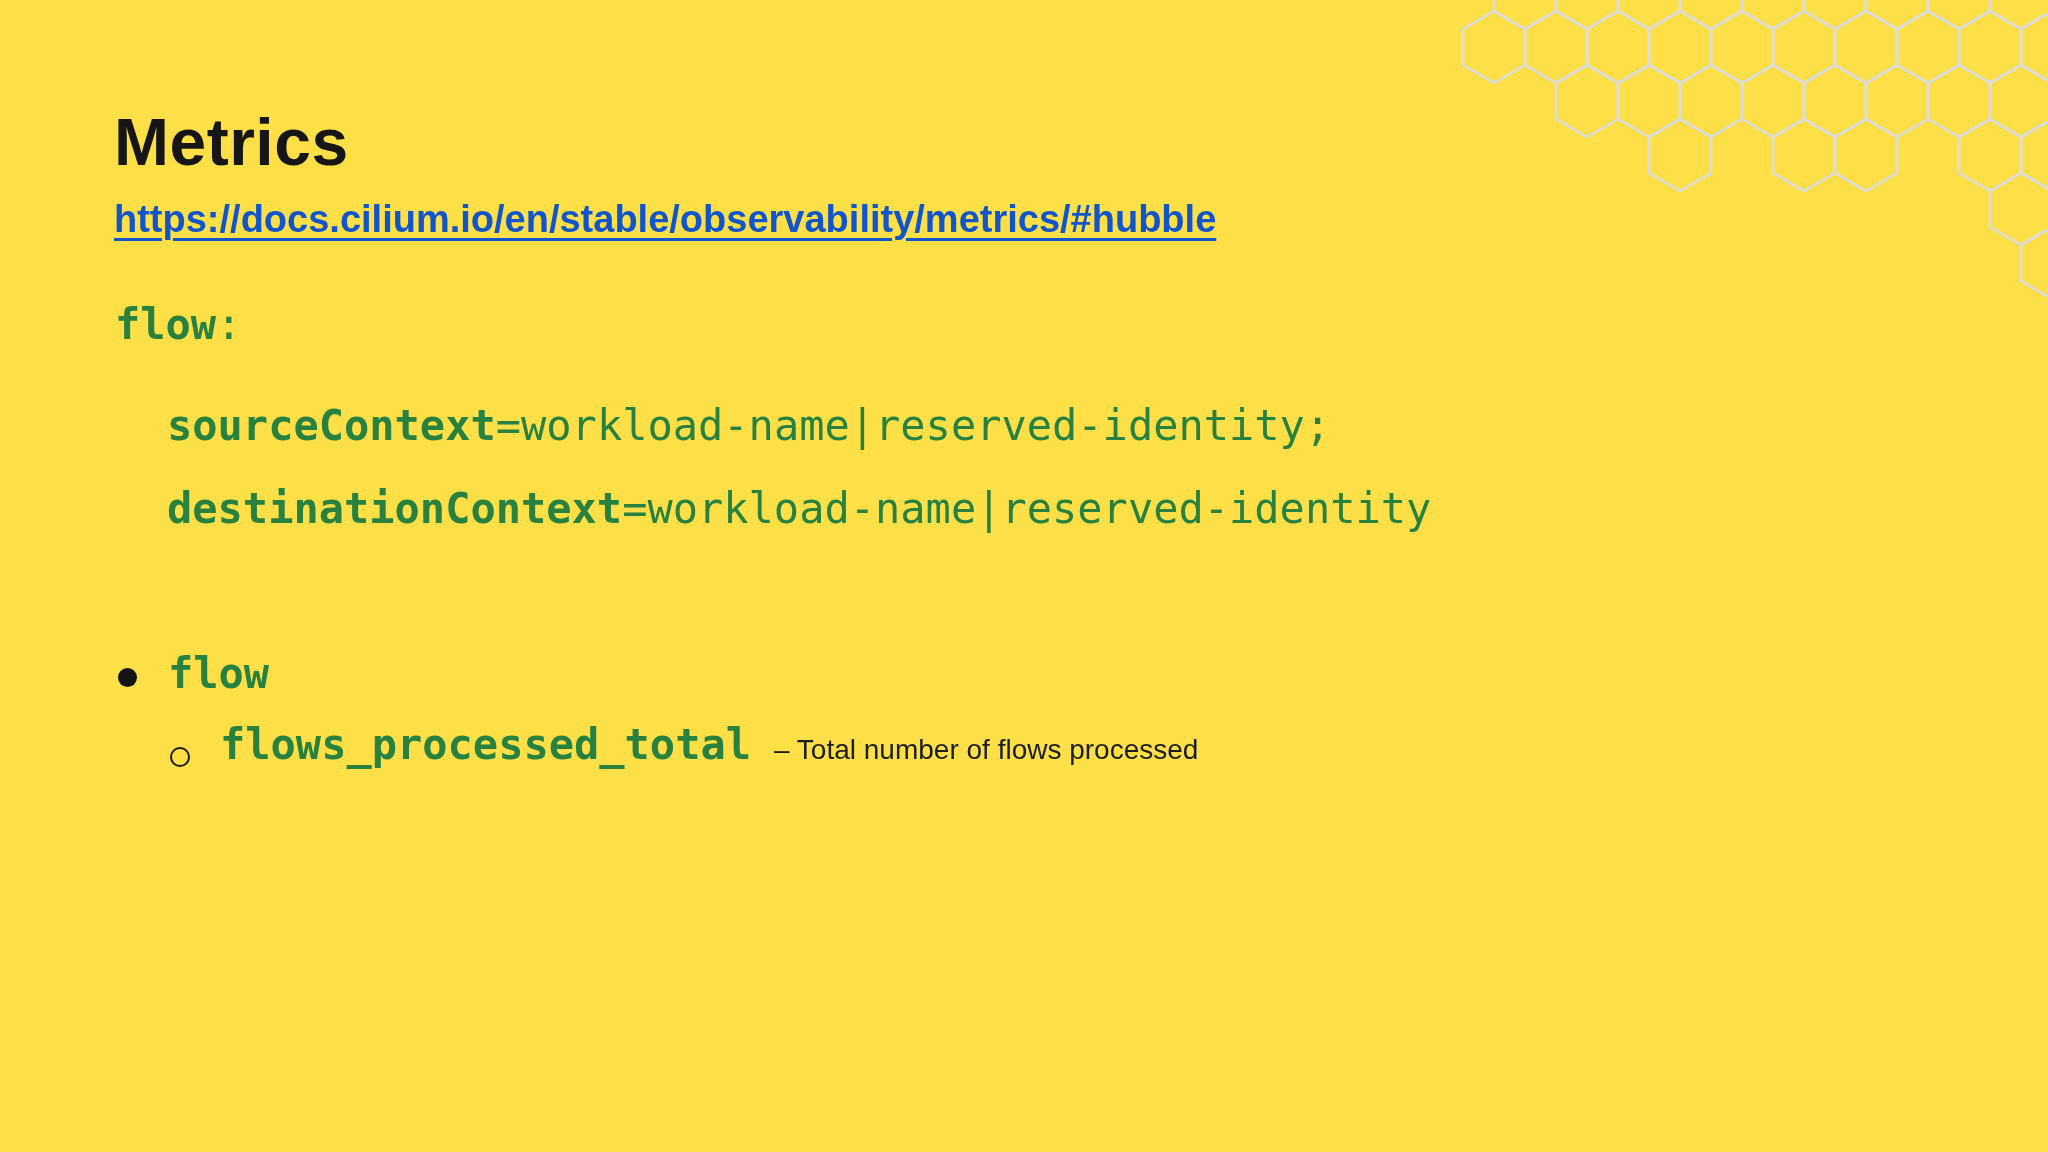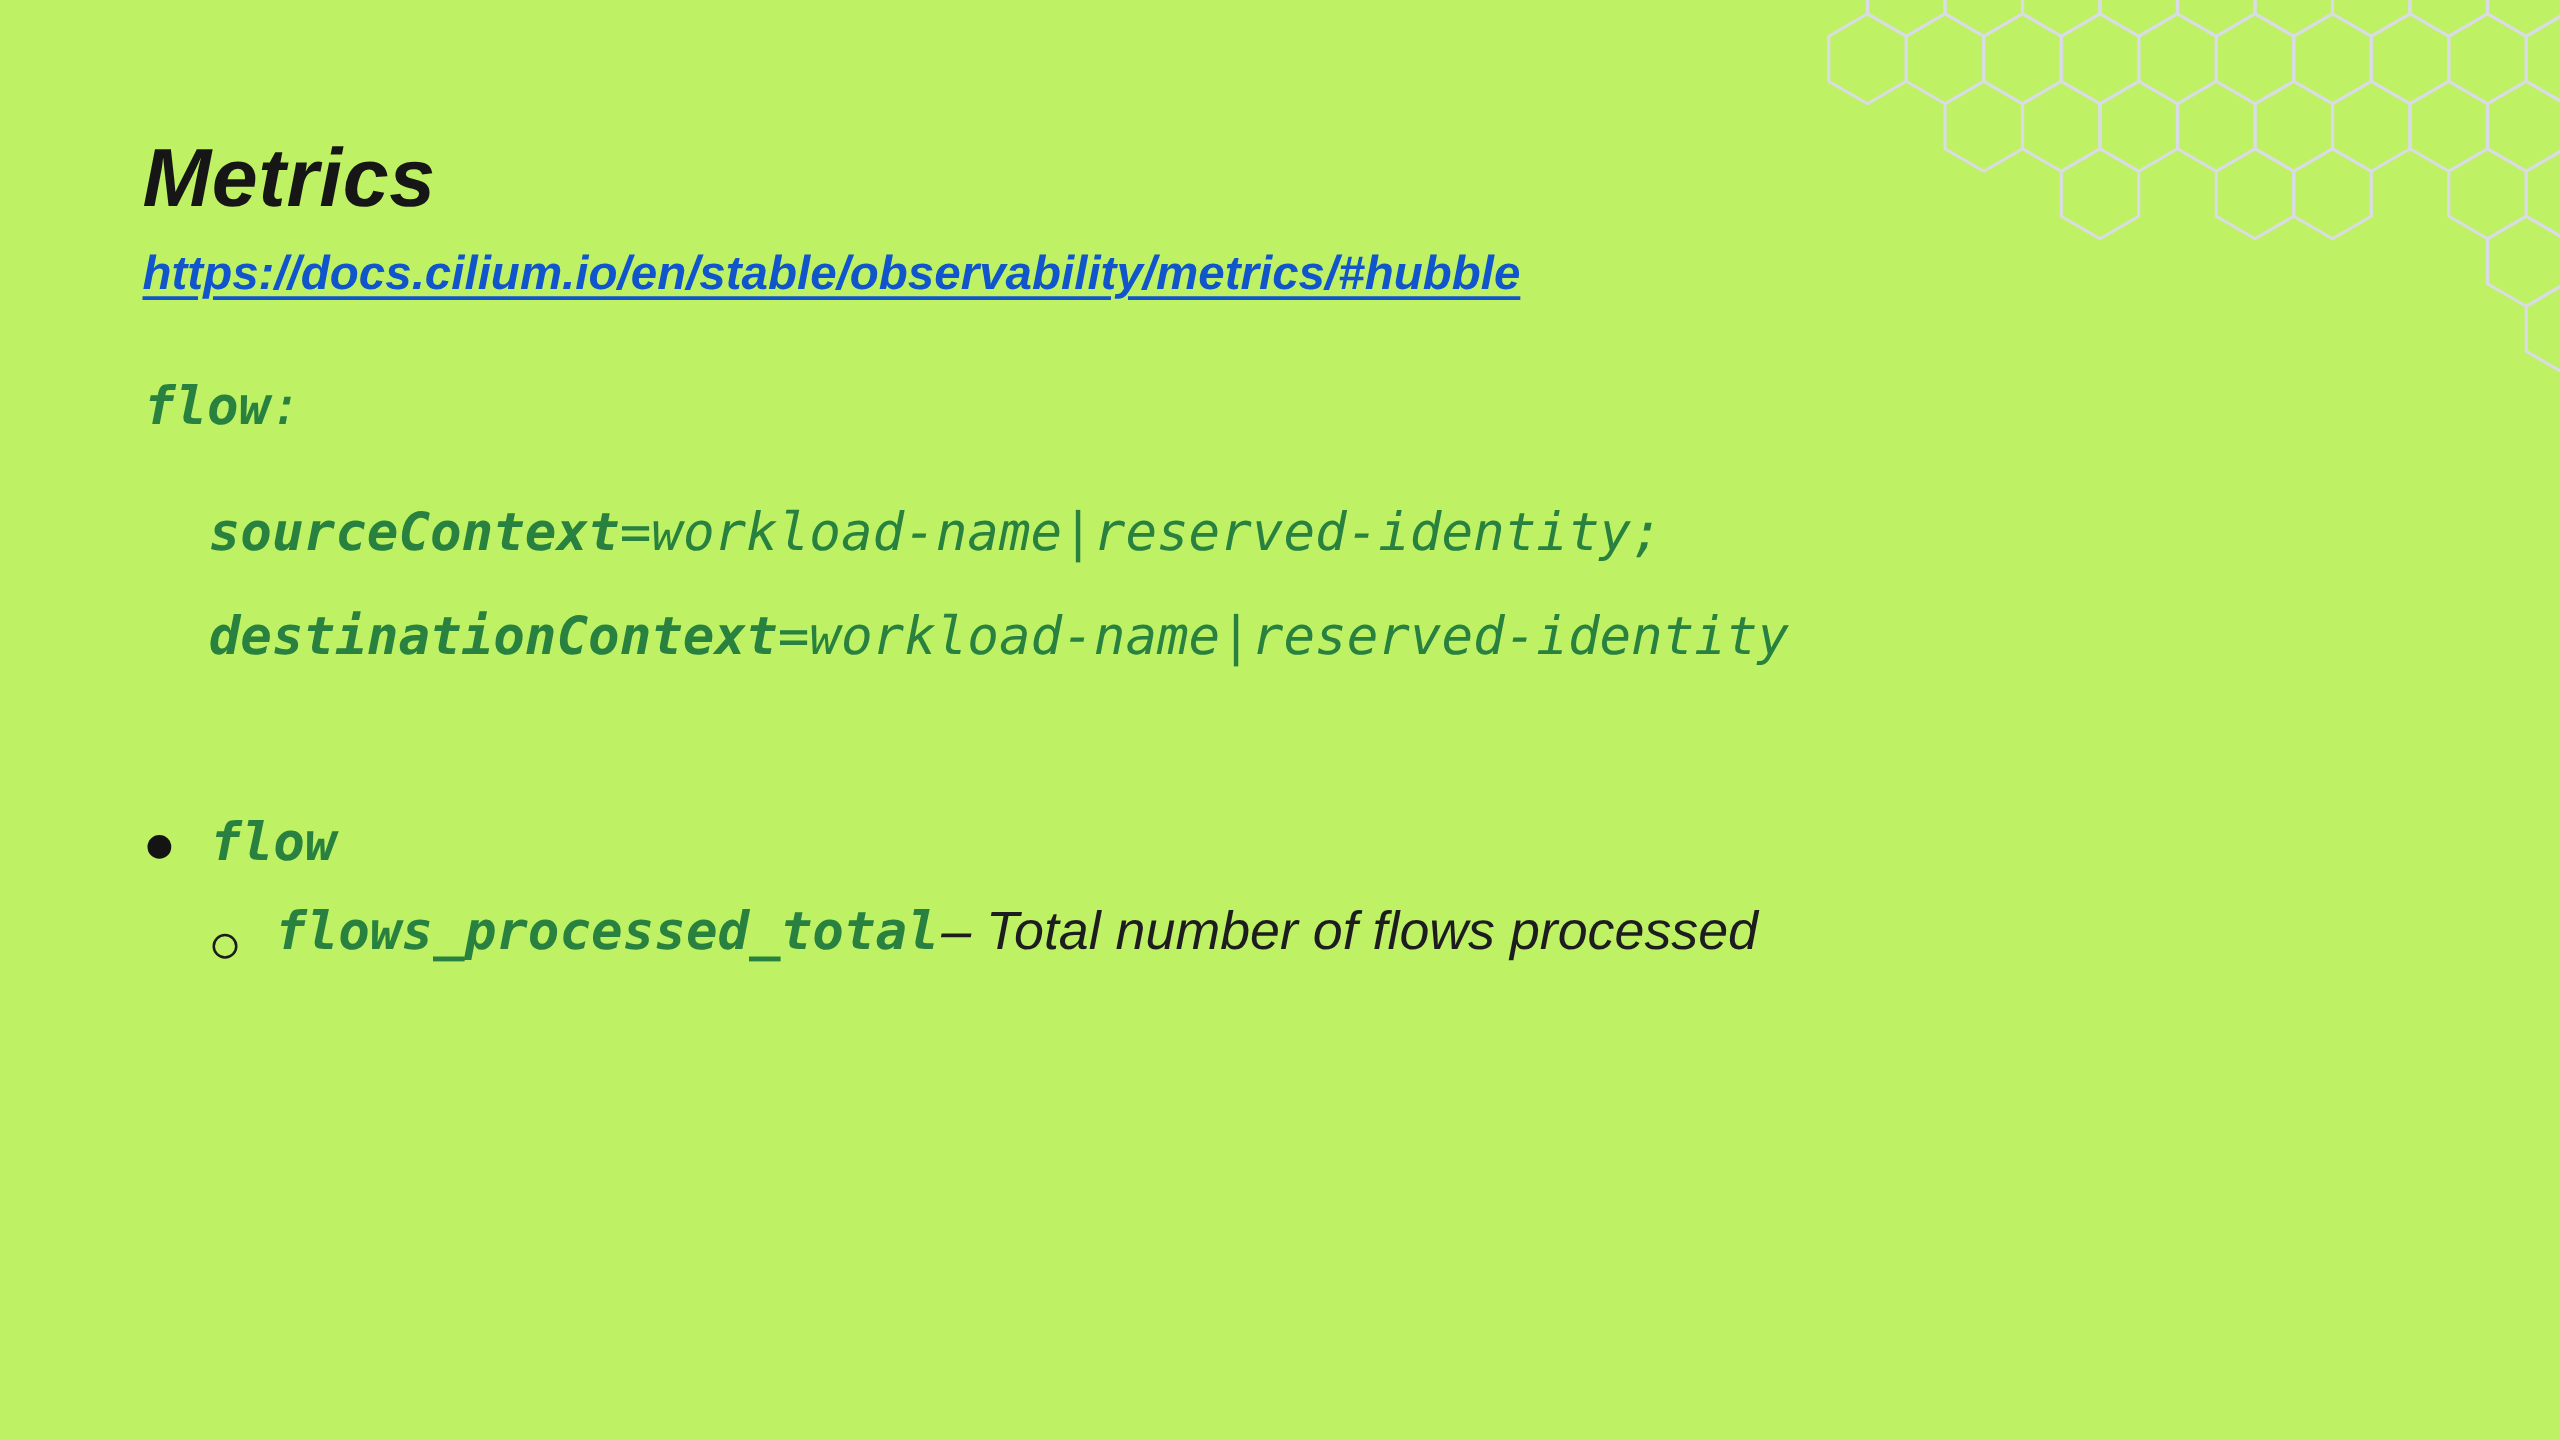--- a/index.html
+++ b/index.html
@@ -5,23 +5,22 @@
   * { margin: 0; padding: 0; box-sizing: border-box; }
   html, body { width: 2048px; height: 1152px; }
   body {
     font-family: "Liberation Sans", sans-serif;
     overflow: hidden;
   }
   .slide {
     position: relative;
     width: 2048px;
     height: 1152px;
-    background: #bef264;
+    background: #fde047;
     overflow: hidden;
-    font-style: italic;
   }
   .hex-svg {
     position: absolute;
     left: 0; top: 0;
     width: 2048px; height: 1152px;
     pointer-events: none;
   }
   .abs { position: absolute; white-space: nowrap; }
 
   .title {
@@ -70,24 +69,24 @@
   .bullet1-text { left: 168px; top: 653px; line-height: 1; }
   .bullet2-text { left: 220px; top: 724px; line-height: 1; }
   .mono-code {
     font-family: "DejaVu Sans Mono", monospace;
     font-size: 42px;
     font-weight: 700;
     color: #28813f;
   }
   .desc-text {
     font-family: "Liberation Sans", sans-serif;
-    font-size: 43px;
+    font-size: 28px;
     font-weight: 400;
     color: #1d1d1f;
-    margin-left: 2px;
+    margin-left: 23px;
   }
 </style>
 </head>
 <body>
 
 <div class="slide">
 
   <svg class="hex-svg" width="2048" height="1152" viewBox="0 0 2048 1152" aria-hidden="true">
       <polygon points="1525,-43 1556,-25 1556,11 1525,29 1494,11 1494,-25" fill="none" stroke="#d9dbe5" stroke-width="2.5" stroke-linejoin="round"></polygon>
       <polygon points="1587,-43 1618,-25 1618,11 1587,29 1556,11 1556,-25" fill="none" stroke="#d9dbe5" stroke-width="2.5" stroke-linejoin="round"></polygon>

